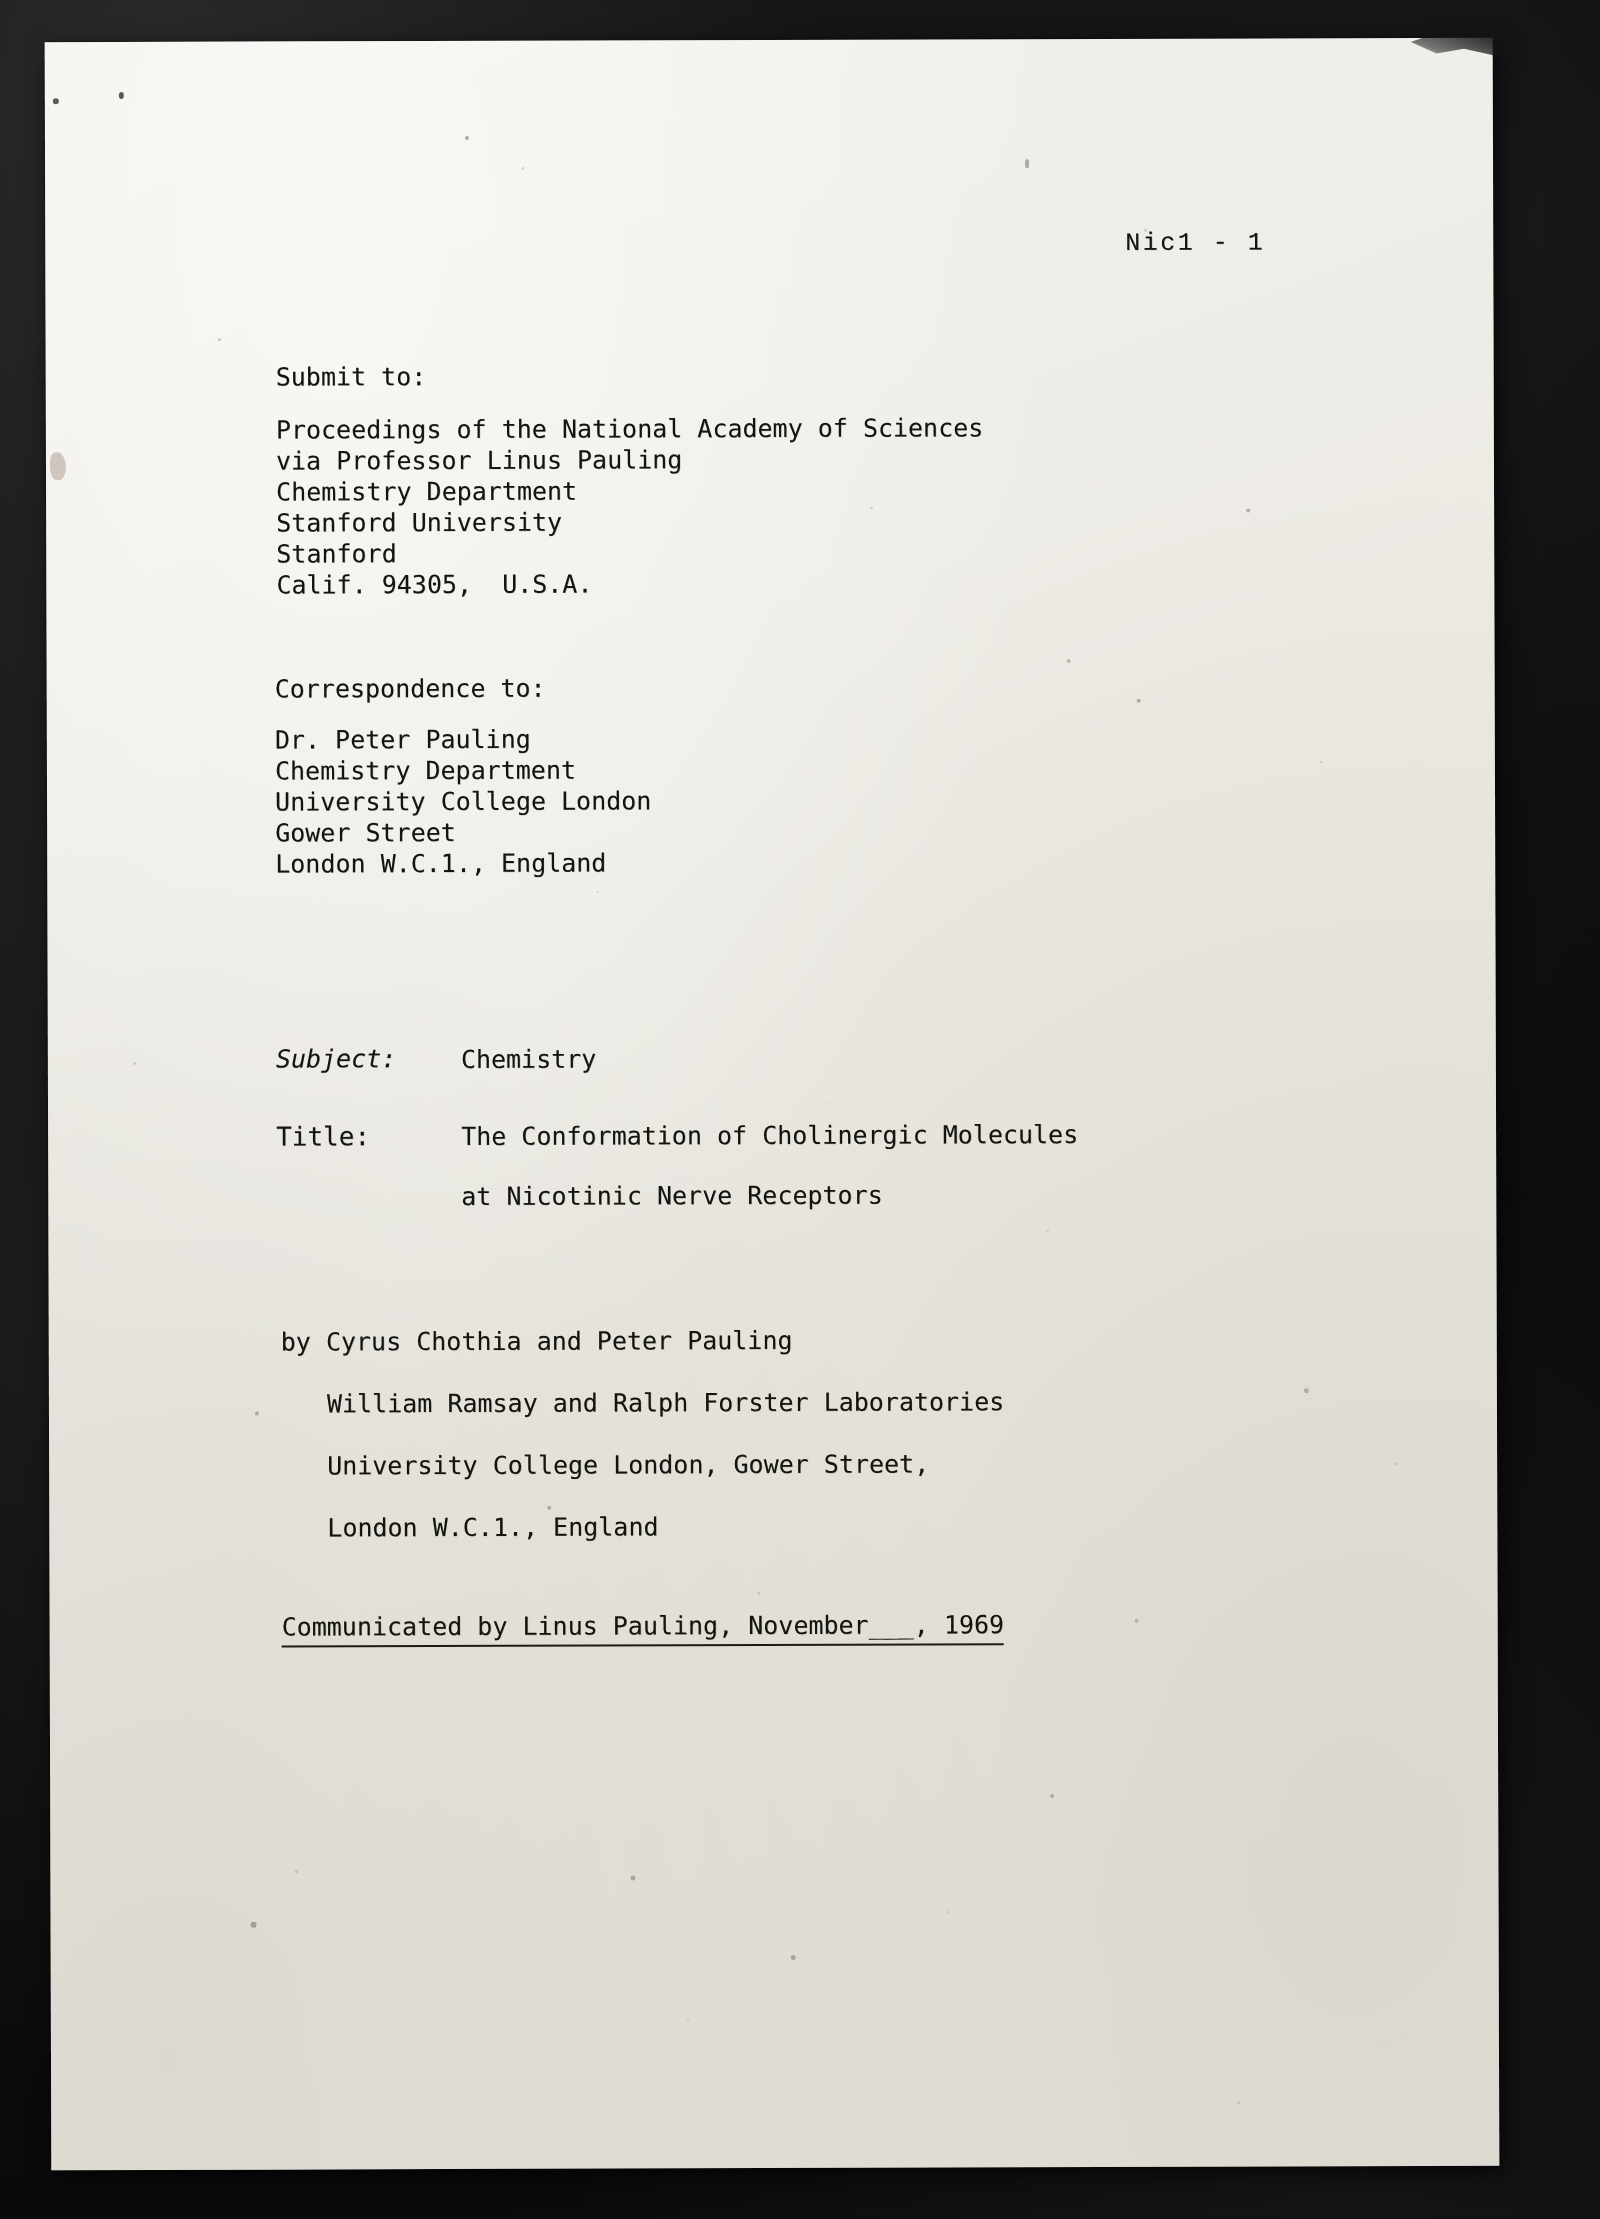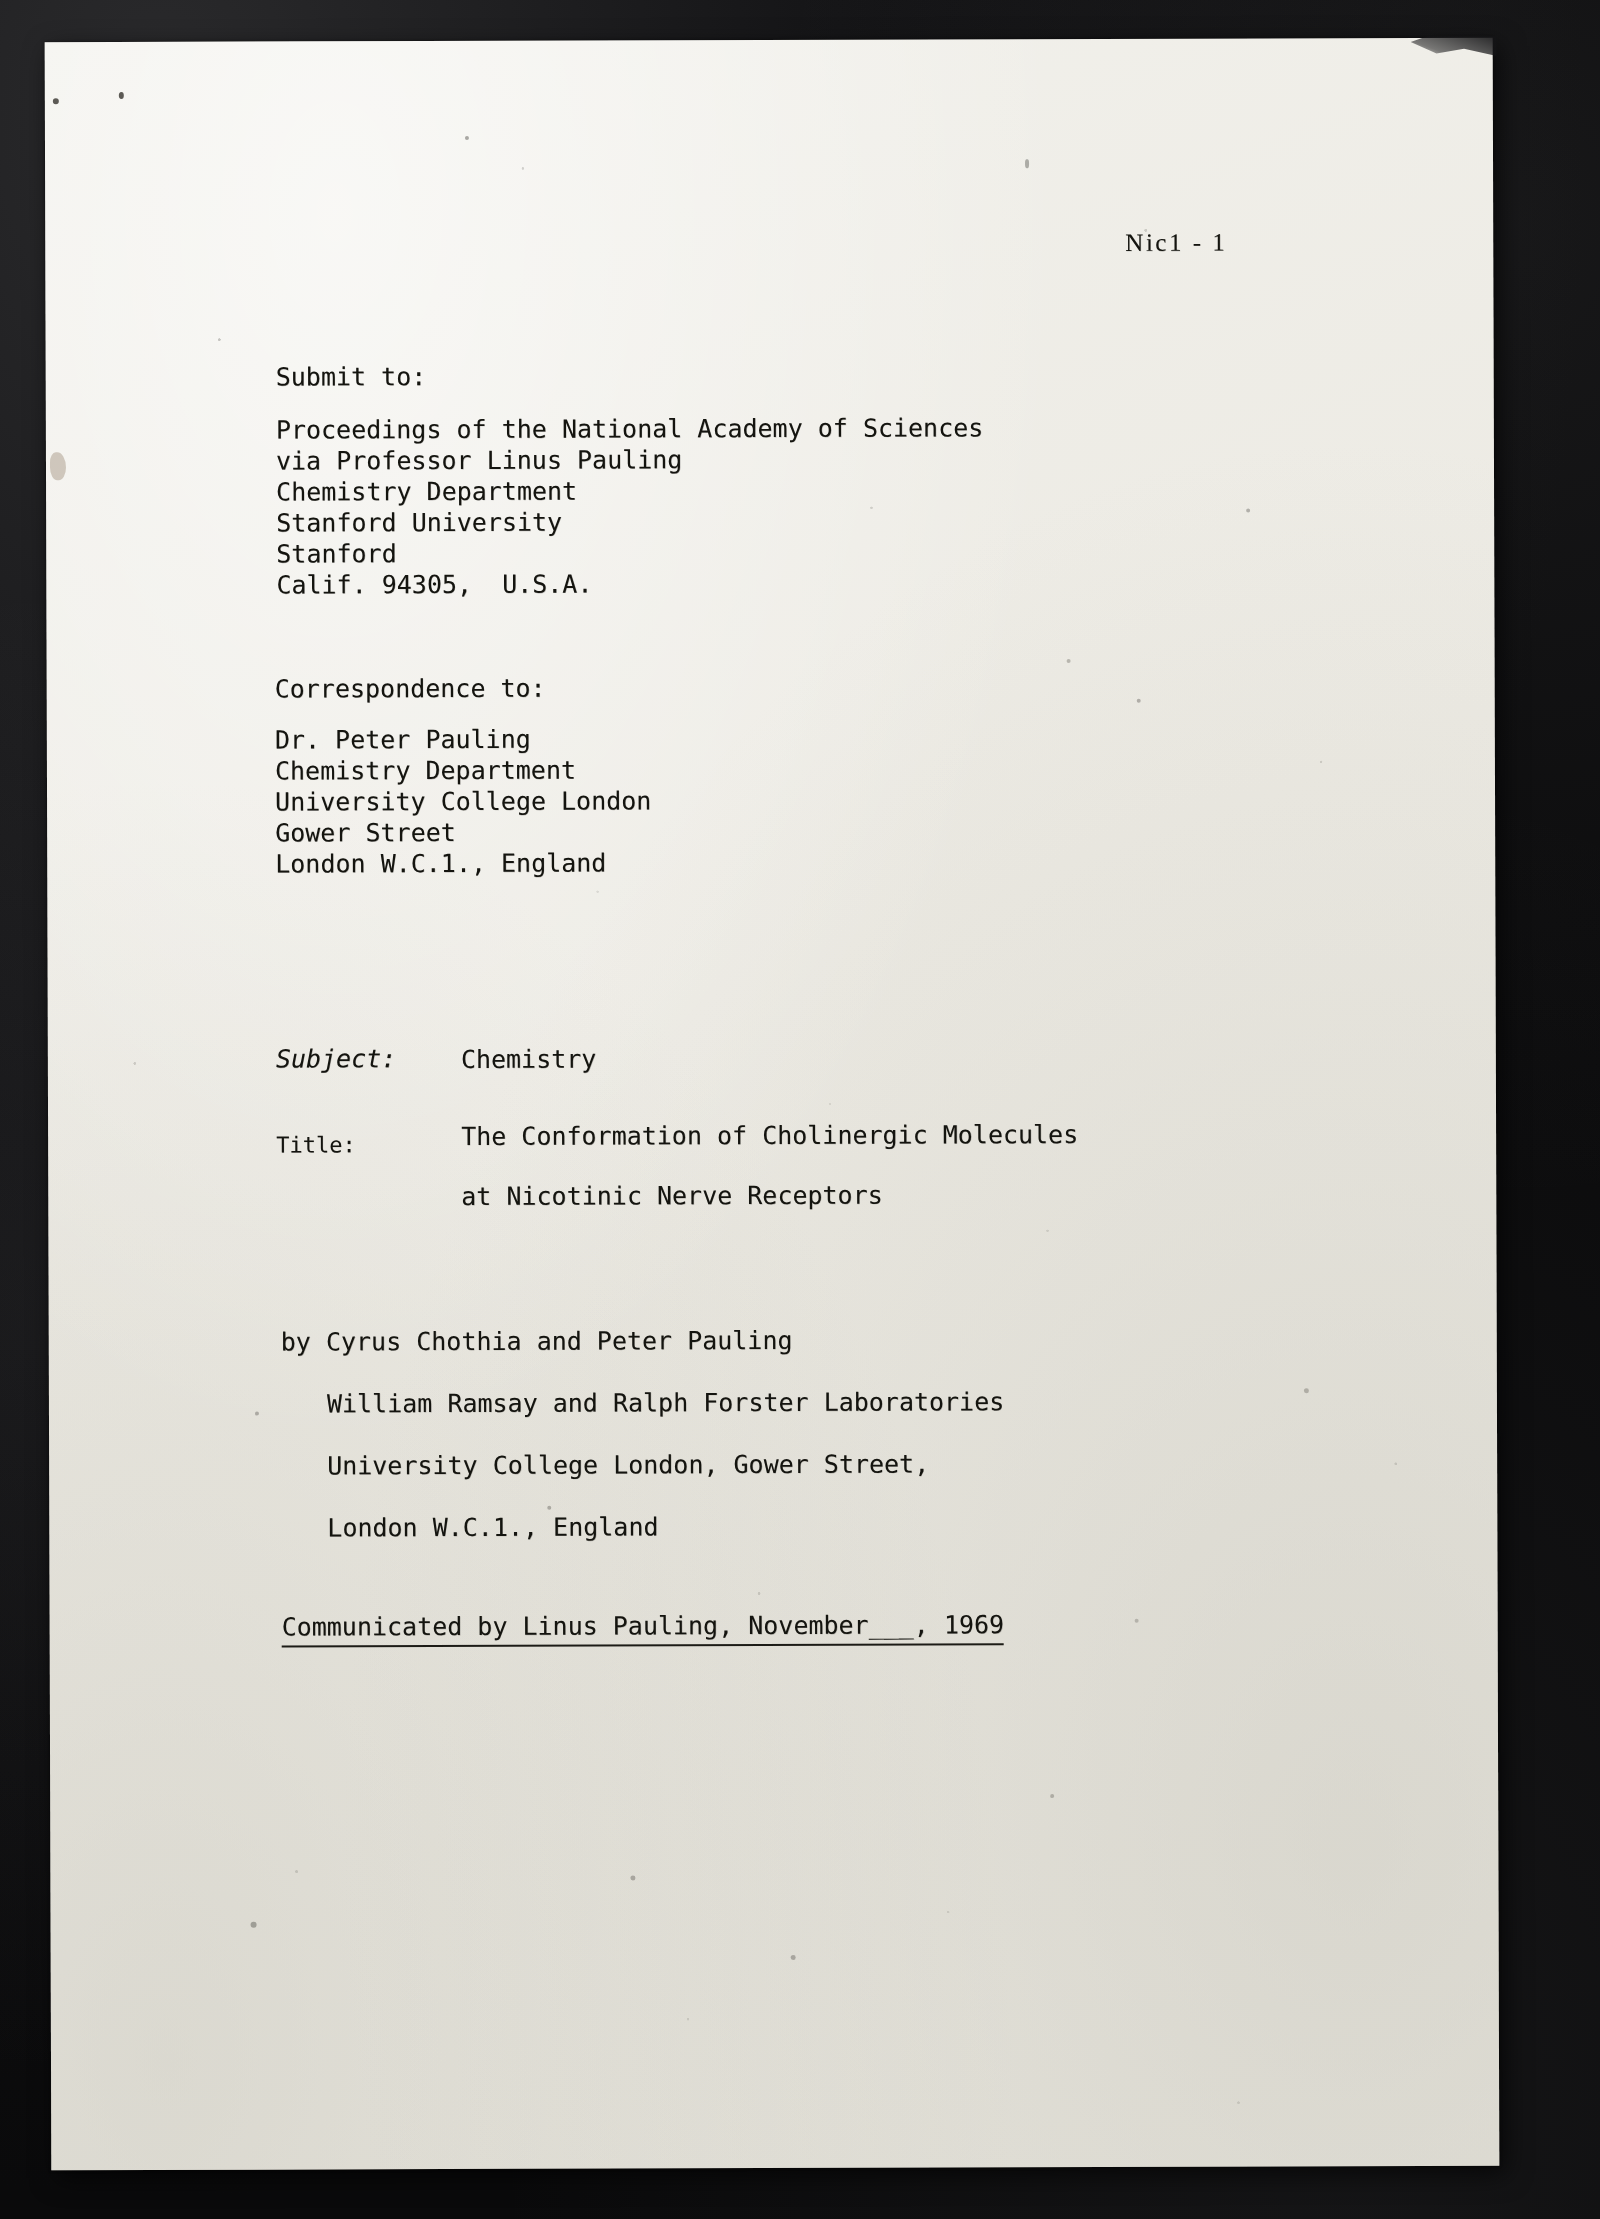--- a/index.html
+++ b/index.html
@@ -100,21 +100,21 @@
     height: 28px;
     background: rgba(120,96,70,0.30);
     border-radius: 40% 60% 50% 50%;
     pointer-events: none;
   }
 
   
   .typed {
     position: absolute;
     color: #14140f;
-    font-family: Liberation Serif, serif;
+    font-family: Liberation Mono, monospace;
     white-space: pre;
     text-shadow: 0.4px 0.4px 0 rgba(30,28,24,0.35);
     letter-spacing: 0.2px;
   }
 
   #page-id {
     left: 1080px;
     top: 190px;
     font-size: 25px;
     letter-spacing: 2.5px;
@@ -136,21 +136,21 @@
   #submit-heading { margin-bottom: 22px; }
 
   #correspondence-block { left: 228px; top: 632px; }
   #correspondence-heading { margin-bottom: 20px; }
 
   #subject-row { left: 228px; top: 1002px; font-size: 25px; }
   #subject-label { position: absolute; left: 0; top: 0; font-style: italic; }
   #subject-value { position: absolute; left: 185px; top: 1px; }
 
   #title-row { left: 228px; top: 1080px; }
-  #title-label { position: absolute; left: 0; top: 8px; font-size: 22px; }
+  #title-label { position: absolute; left: 0; top: 0; font-size: 26px; }
   #title-line1 { position: absolute; left: 185px; top: 0; font-size: 25px; }
   #title-line2 { position: absolute; left: 185px; top: 60px; font-size: 25px; }
 
   #authors-block { left: 232px; top: 1270px; }
   #authors-block .line { line-height: 62px; }
   .indent { padding-left: 46px; }
 
   #communicated { left: 232px; top: 1570px; font-size: 25px; }
   #communicated .comm-text {
     border-bottom: 2px solid #1c1b16;

